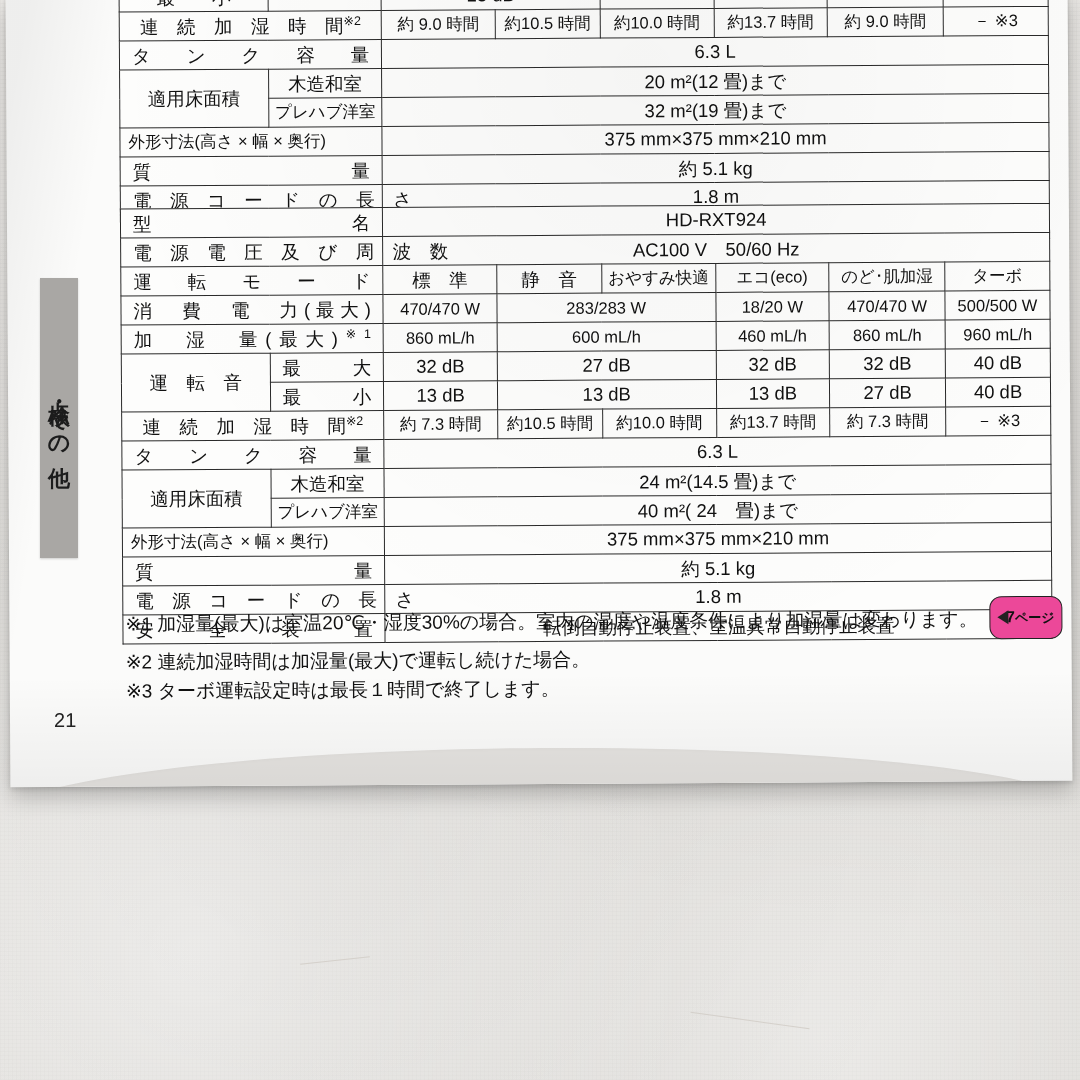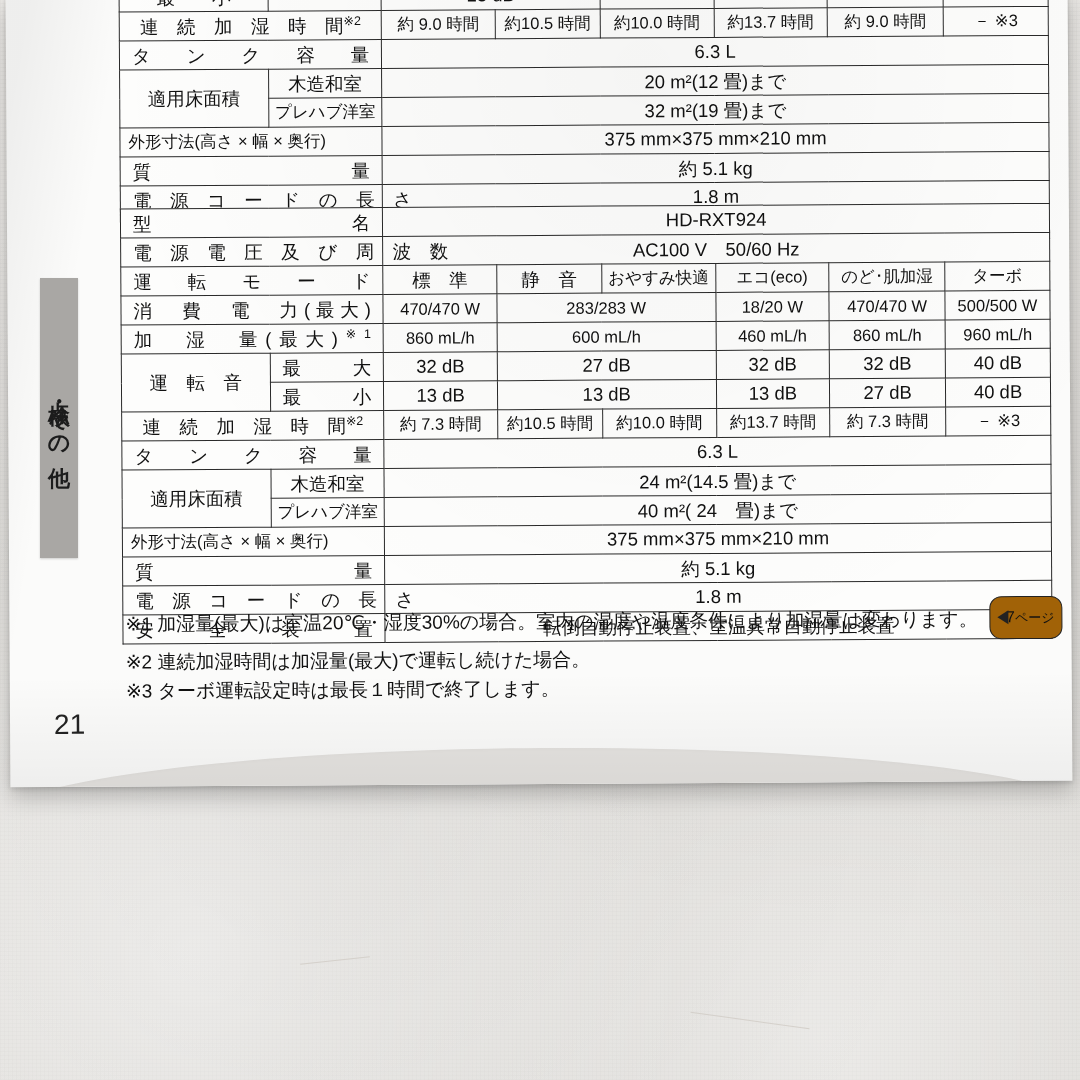--- a/index.html
+++ b/index.html
@@ -114,33 +114,33 @@
   
   .notes{
     position:absolute;left:116px;top:608px;z-index:6;
     font-size:19px;color:#111;line-height:1.55;
   }
   .notes div{white-space:nowrap;}
   .pagelink{
     display:inline-block;
     border:1.5px solid #222;border-radius:12px;
     padding:8px 7px;margin-left:6px;
-    font-size:13px;font-weight:normal;background:#a16207;
+    font-size:13px;font-weight:bold;background:#ec4899;
     position:relative;top:-3px;
   }
   .pagelink .pg{font-size:16px;}
   .arrow{
     display:inline-block;width:0;height:0;
     border-top:7px solid transparent;border-bottom:7px solid transparent;
     border-right:11px solid #222;
     position:relative;top:2px;margin-right:-2px;
   }
   .folio{
     position:absolute;left:44px;top:712px;z-index:6;
-    font-size:28px;color:#222;font-weight:500;
+    font-size:20px;color:#222;font-weight:500;
   }
   
   .fiber{position:absolute;z-index:2;background:#cfcbc4;height:1px;opacity:.8;}
 </style>
 </head>
 <body>
 
 <div class="bg"></div>
 
 <div class="fiber" style="left:690px;top:1020px;width:120px;transform:rotate(8deg);"></div>

